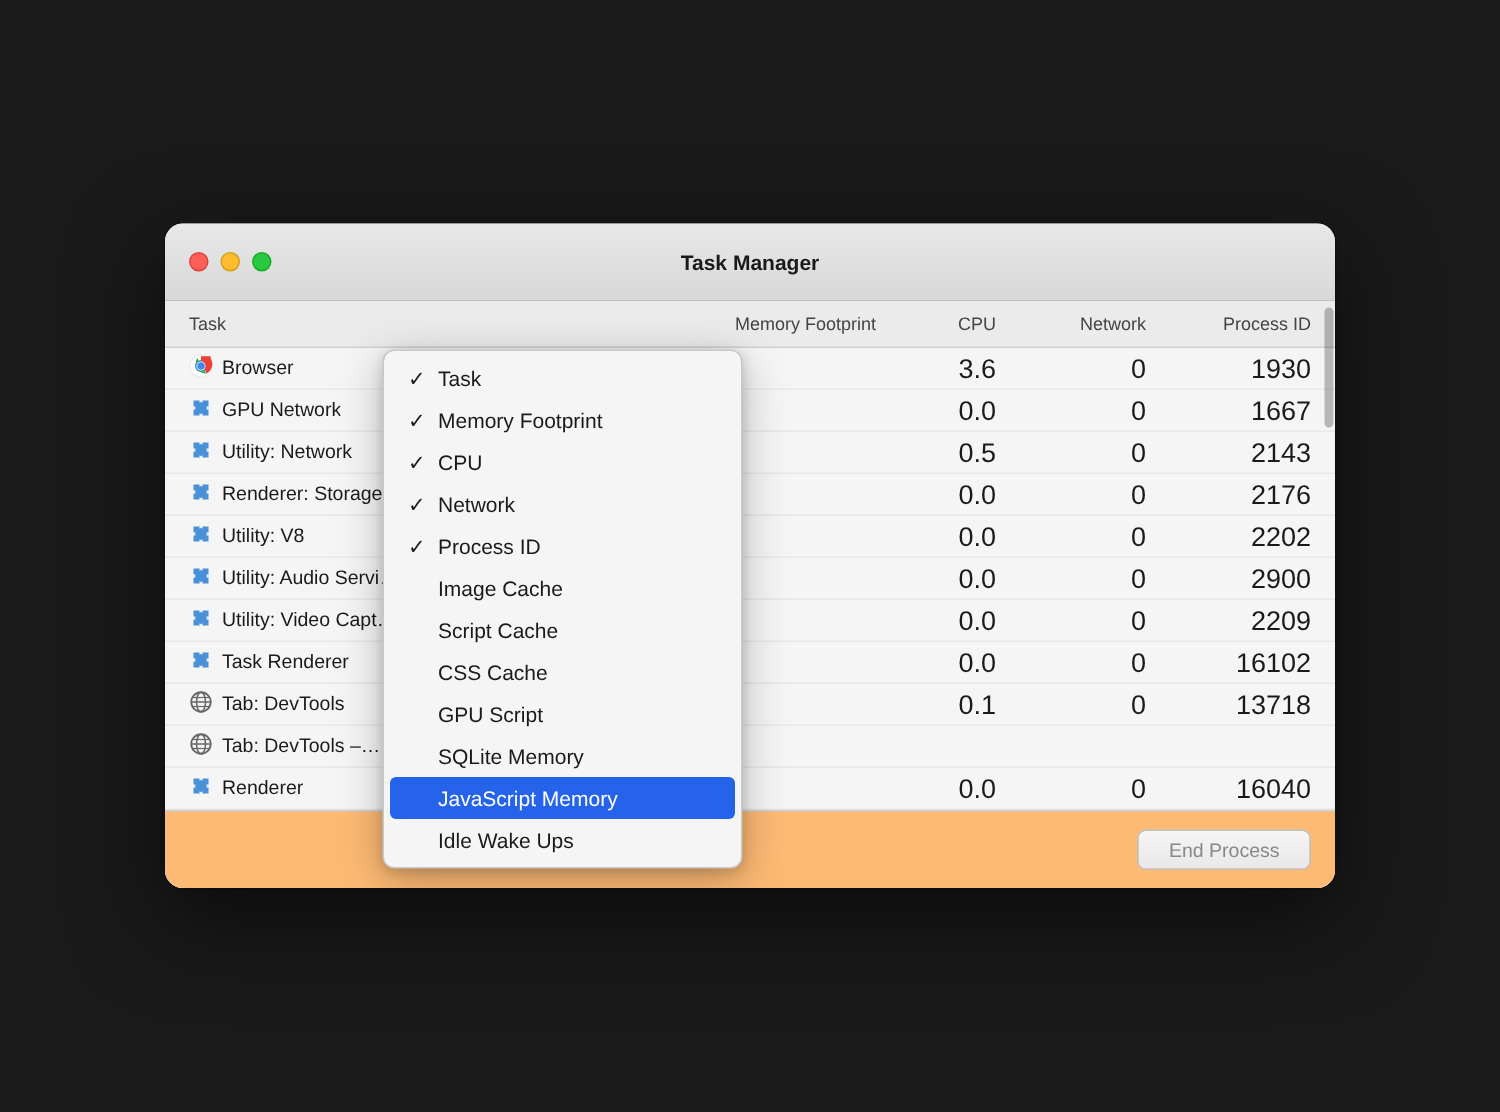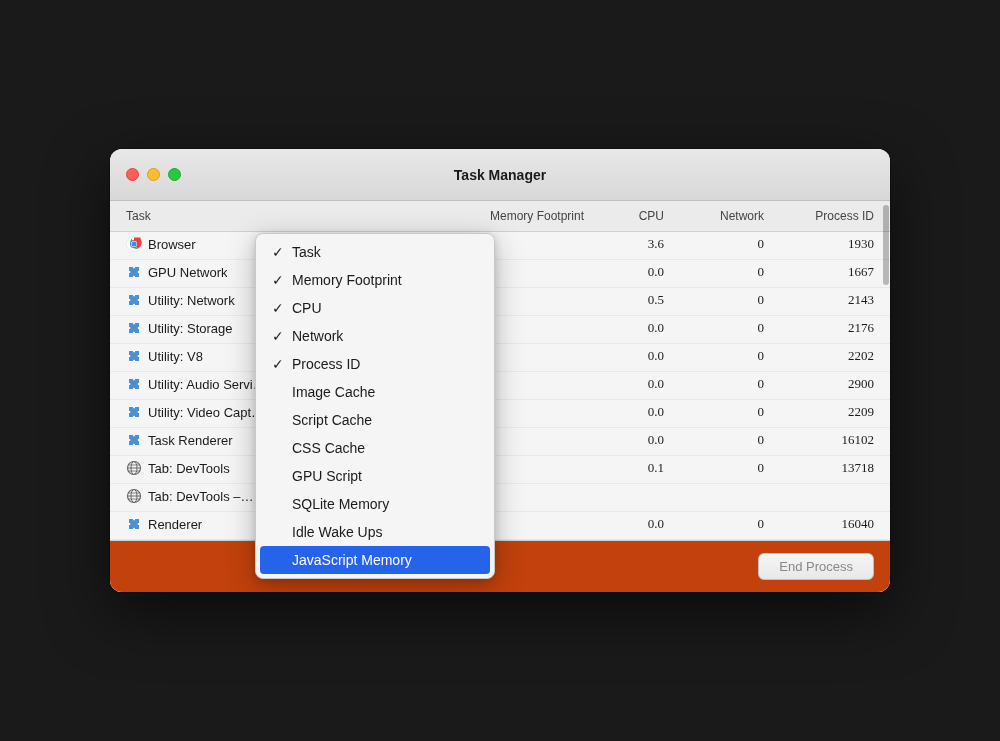--- a/index.html
+++ b/index.html
@@ -120,22 +120,21 @@
       width: 16px;
       height: 16px;
       flex-shrink: 0;
       display: flex;
       align-items: center;
       justify-content: center;
     }
 
     .cell-value {
       text-align: right;
-      font-size: 13px;
-      font-family: Liberation Serif, serif;
+      font-size: 18px;
     }
 
     .scrollbar {
       position: absolute;
       right: 0;
       top: 0;
       width: 8px;
       height: 100%;
       background: transparent;
     }
@@ -145,21 +144,21 @@
       height: 80px;
       background: rgba(0,0,0,0.25);
       border-radius: 3px;
       margin: 4px auto;
     }
 
     .footer {
       display: flex;
       justify-content: flex-end;
       padding: 12px 16px;
-      background: #c2410c;
+      background: #fdba74;
       border-top: 1px solid #d0d0d0;
     }
 
     .end-process-btn {
       background: linear-gradient(to bottom, #f5f5f5, #e8e8e8);
       border: 1px solid #c0c0c0;
       border-radius: 6px;
       padding: 5px 20px;
       font-size: 13px;
       color: #888;
@@ -285,21 +284,21 @@
     <div class="col-network cell-value">0</div>
     <div class="col-pid cell-value">2143</div>
   </div>
           <div class="table-row">
     <div class="task-cell col-task">
       <div class="icon">
                 <svg width="16" height="16" viewBox="0 0 16 16">
       <path d="M3 3 L7 3 L7 4.5 Q8 3.5 9 4.5 L9 3 L13 3 L13 7 L11.5 7 Q12.5 8 11.5 9 L13 9 L13 13 L9 13 L9 11.5 Q8 12.5 7 11.5 L7 13 L3 13 L3 9 L4.5 9 Q3.5 8 4.5 7 L3 7 Z" fill="#4A90D9"></path>
     </svg>
               </div>
-      <span class="task-name">Utility: Storage</span>
+      <span class="task-name">Renderer: Storage</span>
     </div>
     <div class="col-memory cell-value"></div>
     <div class="col-cpu cell-value">0.0</div>
     <div class="col-network cell-value">0</div>
     <div class="col-pid cell-value">2176</div>
   </div>
           <div class="table-row">
     <div class="task-cell col-task">
       <div class="icon">
                 <svg width="16" height="16" viewBox="0 0 16 16">
@@ -446,27 +445,27 @@
     <span class="menu-item-label">CSS Cache</span>
   </div>
         <div class="menu-item">
     <span class="checkmark"></span>
     <span class="menu-item-label">GPU Script</span>
   </div>
         <div class="menu-item">
     <span class="checkmark"></span>
     <span class="menu-item-label">SQLite Memory</span>
   </div>
+        <div class="menu-item active">
+    <span class="checkmark"></span>
+    <span class="menu-item-label">JavaScript Memory</span>
+  </div>
         <div class="menu-item">
     <span class="checkmark"></span>
     <span class="menu-item-label">Idle Wake Ups</span>
-  </div>
-        <div class="menu-item active">
-    <span class="checkmark"></span>
-    <span class="menu-item-label">JavaScript Memory</span>
   </div>
       </div>
 
     <div class="footer">
       <button class="end-process-btn">End Process</button>
     </div>
   </div>
 </div>
 
 </body></html>

